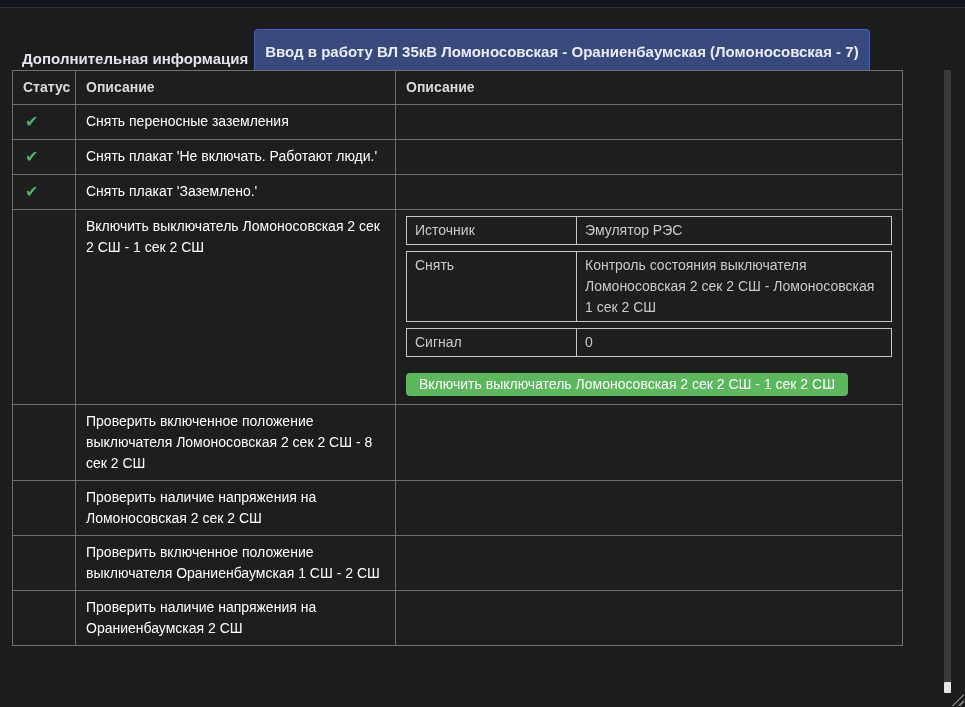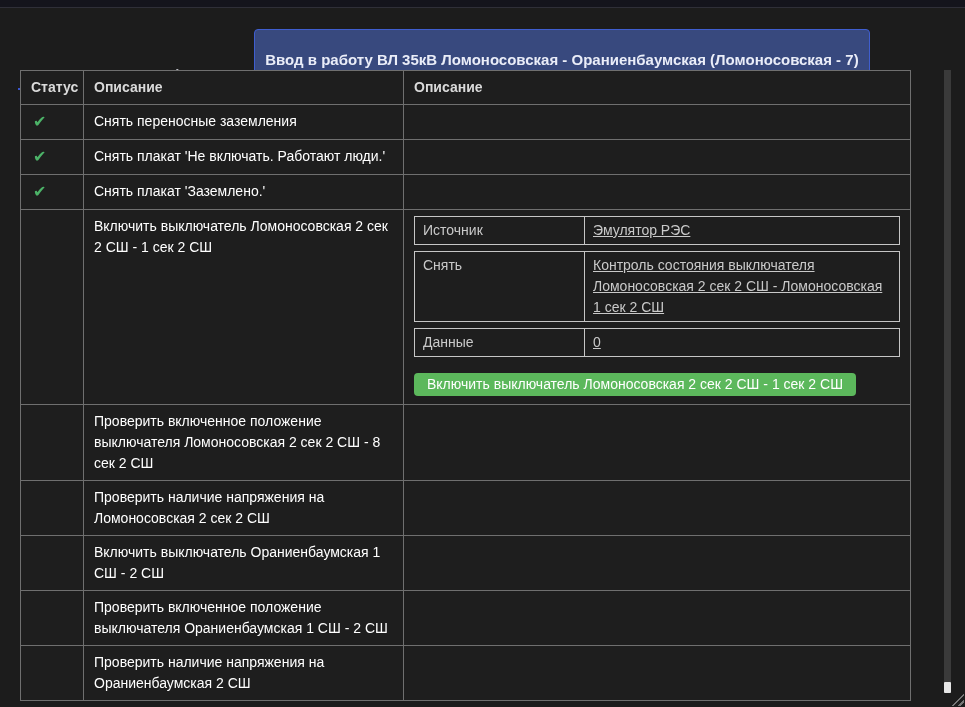--- a/index.html
+++ b/index.html
@@ -38,26 +38,26 @@
     color:#e2e3ed;
     padding:5px 5px 4px 4px;
     border-bottom:2px solid #3a55cd;
     align-self:flex-end;
   }
   .tab-active{
     color:#eaedf8;
     background:var(--active-tab-bg);
     border:1px solid var(--accent-blue);
     border-radius:4px;
-    padding:20px 10px;
+    padding:12px 10px;
     margin-left:1px;
   }
   
   .table-wrap{
-    position:absolute;top:70px;left:20px;width:891px;
+    position:absolute;top:70px;left:12px;width:891px;
   }
   table.tasks{
     width:100%;table-layout:fixed;border-collapse:collapse;
     background:var(--cell-bg);
   }
   table.tasks col.c-status{width:63px;}
   table.tasks col.c-desc{width:320px;}
   table.tasks th,table.tasks td{
     border:1px solid var(--table-border);
     padding:6px 10px;
@@ -80,21 +80,21 @@
     border:1px solid var(--nested-border);
     margin-bottom:6px;
     background:var(--cell-bg);
   }
   td.col-action .field-label{
     width:170px;flex:0 0 170px;
     border-right:1px solid var(--nested-border);
     padding:3px 8px;
   }
   td.col-action .field-value{
-    flex:1;padding:3px 8px;text-decoration:underline;
+    flex:1;padding:3px 8px;
   }
   .action-btn{
     display:inline-block;
     margin-top:10px;margin-bottom:2px;
     background:var(--button-green);
     color:#ffffff;
     border:none;border-radius:4px;
     font-family:inherit;font-size:14px;line-height:21px;
     padding:1px 13px;
     cursor:pointer;
@@ -158,37 +158,32 @@
         <tr>
           <td class="col-status"></td>
           <td class="col-desc">Включить выключатель Ломоносовская 2 сек 2 СШ - 1 сек 2 СШ</td>
           <td class="col-action"><div class="field">
               <div class="field-label">Источник</div>
               <div class="field-value">Эмулятор РЭС</div>
             </div><div class="field">
               <div class="field-label">Снять</div>
               <div class="field-value">Контроль состояния выключателя Ломоносовская 2 сек 2 СШ - Ломоносовская 1 сек 2 СШ</div>
             </div><div class="field">
-              <div class="field-label">Данные</div>
+              <div class="field-label">Сигнал</div>
               <div class="field-value">0</div>
             </div><button class="action-btn">Включить выключатель Ломоносовская 2 сек 2 СШ - 1 сек 2 СШ</button></td>
         </tr>
         <tr>
           <td class="col-status"></td>
           <td class="col-desc">Проверить включенное положение выключателя Ломоносовская 2 сек 2 СШ - 8 сек 2 СШ</td>
           <td class="col-action"></td>
         </tr>
         <tr>
           <td class="col-status"></td>
           <td class="col-desc">Проверить наличие напряжения на Ломоносовская 2 сек 2 СШ</td>
-          <td class="col-action"></td>
-        </tr>
-        <tr>
-          <td class="col-status"></td>
-          <td class="col-desc">Включить выключатель Ораниенбаумская 1 СШ - 2 СШ</td>
           <td class="col-action"></td>
         </tr>
         <tr>
           <td class="col-status"></td>
           <td class="col-desc">Проверить включенное положение выключателя Ораниенбаумская 1 СШ - 2 СШ</td>
           <td class="col-action"></td>
         </tr>
         <tr>
           <td class="col-status"></td>
           <td class="col-desc">Проверить наличие напряжения на Ораниенбаумская 2 СШ</td>

